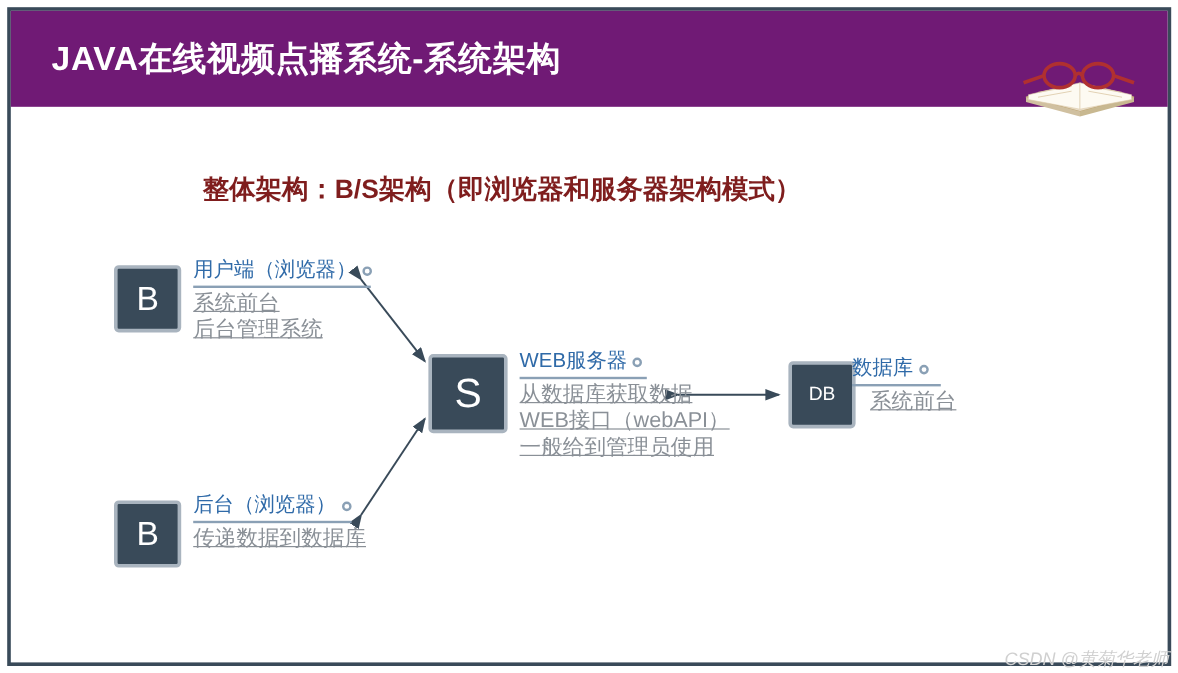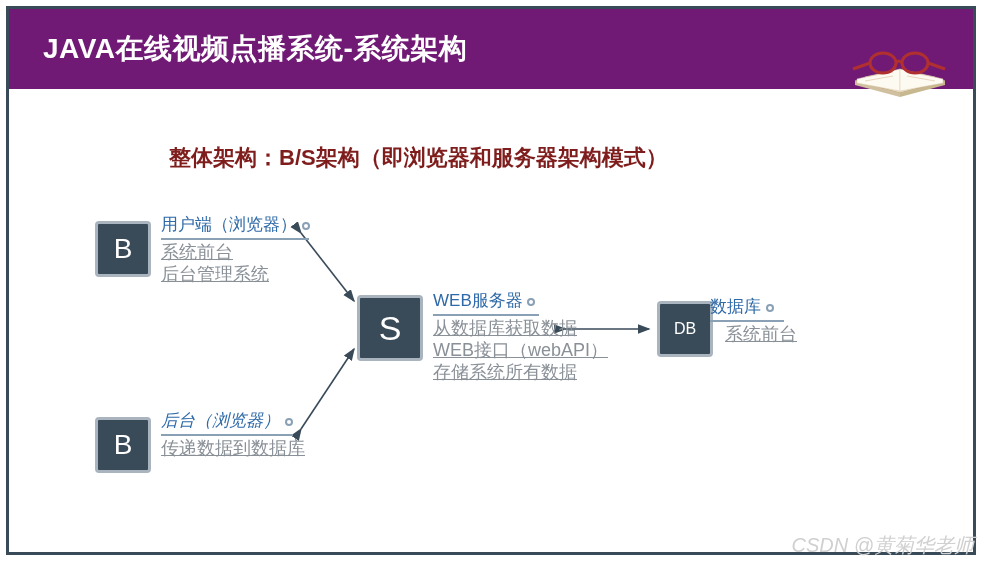--- a/index.html
+++ b/index.html
@@ -47,21 +47,21 @@
       display: inline-block; width: 8px; height: 8px;
       border: 2px solid #8aa0b5; border-radius: 50%;
       vertical-align: middle;
     }
     .ndesc {
       position: absolute; color: #8a9097; font-size: 18px;
       line-height: 22px; white-space: nowrap; text-decoration: underline;
     }
     .watermark {
       position: absolute; right: 8px; bottom: 2px;
-      color: #d0d0d0; font-size: 20px; font-style: italic;
+      color: #d0d0d0; font-size: 15px; font-style: italic;
     }
     svg.arrows { position: absolute; top: 0; left: 0; width: 100%; height: 100%; pointer-events: none; }
   </style>
 </head>
 <body>
 
 <div class="frame">
   <div class="header">
     <div class="title">JAVA在线视频点播系统-系统架构</div>
     <div class="book">
@@ -116,38 +116,38 @@
     <div class="nbox large" style="left:348px; top:206px;">
       <span>S</span>
     </div>
     <div class="ntitle" style="left:424px; top:200px; width:106px;">
       <span>WEB服务器</span>
       <span class="ndot"></span>
     </div>
     <div class="ndesc" style="left:424px; top:228px;">
       <div>从数据库获取数据</div>
       <div>WEB接口（webAPI）</div>
-      <div>存储系统所有数据</div>
+      <div>一般给到管理员使用</div>
     </div>
 
     <div class="nbox" style="left:648px; top:212px; font-size:16px;">
       <span>DB</span>
     </div>
     <div class="ntitle" style="left:701px; top:206px; width:74px;">
       <span>数据库</span>
       <span class="ndot"></span>
     </div>
     <div class="ndesc" style="left:716px; top:234px;">
       <div>系统前台</div>
     </div>
 
     <div class="nbox" style="left:86px; top:328px;">
       <span>B</span>
     </div>
-    <div class="ntitle" style="left:152px; top:320px; width:132px;font-style:italic;">
+    <div class="ntitle" style="left:152px; top:320px; width:132px;">
       <span>后台（浏览器）</span>
       <span class="ndot"></span>
     </div>
     <div class="ndesc" style="left:152px; top:348px;">
       <div>传递数据到数据库</div>
     </div>
 
   </div>
 </div>
 

